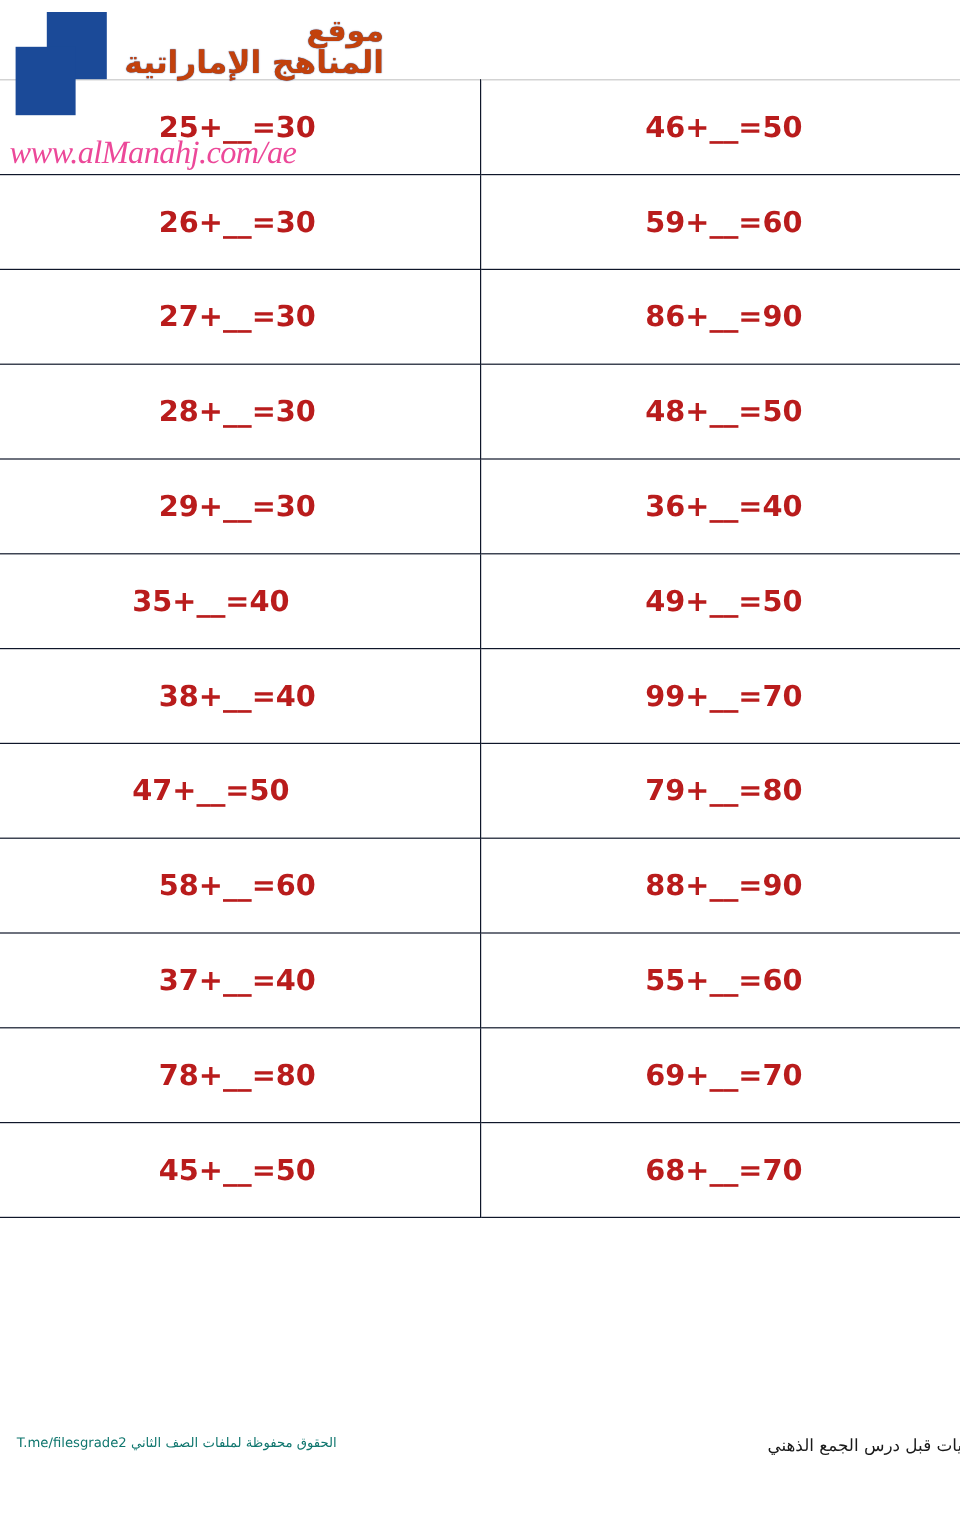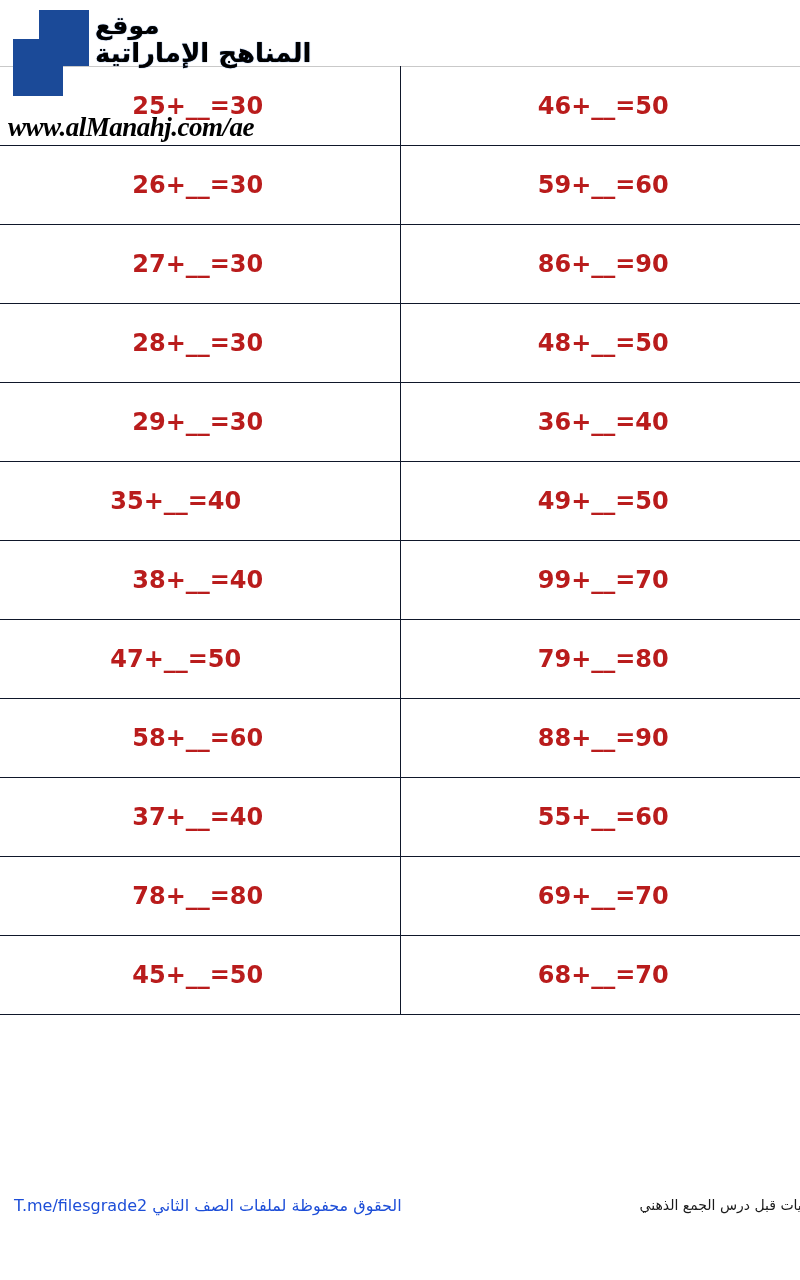--- a/index.html
+++ b/index.html
@@ -82,53 +82,53 @@
     top: 29px;
     width: 50px;
     height: 57px;
   }
 
   #watermark-arabic {
     position: absolute;
     left: 95px;
     top: 12px;
     width: 225px;
-    text-align: left;
-    color: #000000;
+    text-align: right;
+    color: #c2410c;
     font-family: "DejaVu Sans", sans-serif;
     font-weight: bold;
     direction: rtl;
     line-height: 1.08;
     text-shadow: 0 0 1px #1b4a98;
   }
   #watermark-arabic .line1 { font-size: 25px; display: block; }
   #watermark-arabic .line2 { font-size: 26px; display: block; }
 
   #watermark-url {
     position: absolute;
     left: 8px;
     top: 112px;
     font-family: "Liberation Serif", "DejaVu Serif", serif;
-    font-weight: bold;
+    font-weight: normal;
     font-style: italic;
     font-size: 27px;
-    color: #000000;
+    color: #ec4899;
     letter-spacing: -0.5px;
     white-space: nowrap;
   }
 
   
   #footer-left {
     position: absolute;
     left: 14px;
     top: 1196px;
     width: 430px;
-    color: #1d4ed8;
-    font-family: "DejaVu Sans", sans-serif;
-    font-size: 16px;
+    color: #0f766e;
+    font-family: "DejaVu Sans", sans-serif;
+    font-size: 11px;
     direction: rtl;
     text-align: left;
     white-space: nowrap;
   }
   #footer-right {
     position: absolute;
     right: -6px;
     top: 1197px;
     color: #1a1a1a;
     font-family: "DejaVu Sans", sans-serif;

